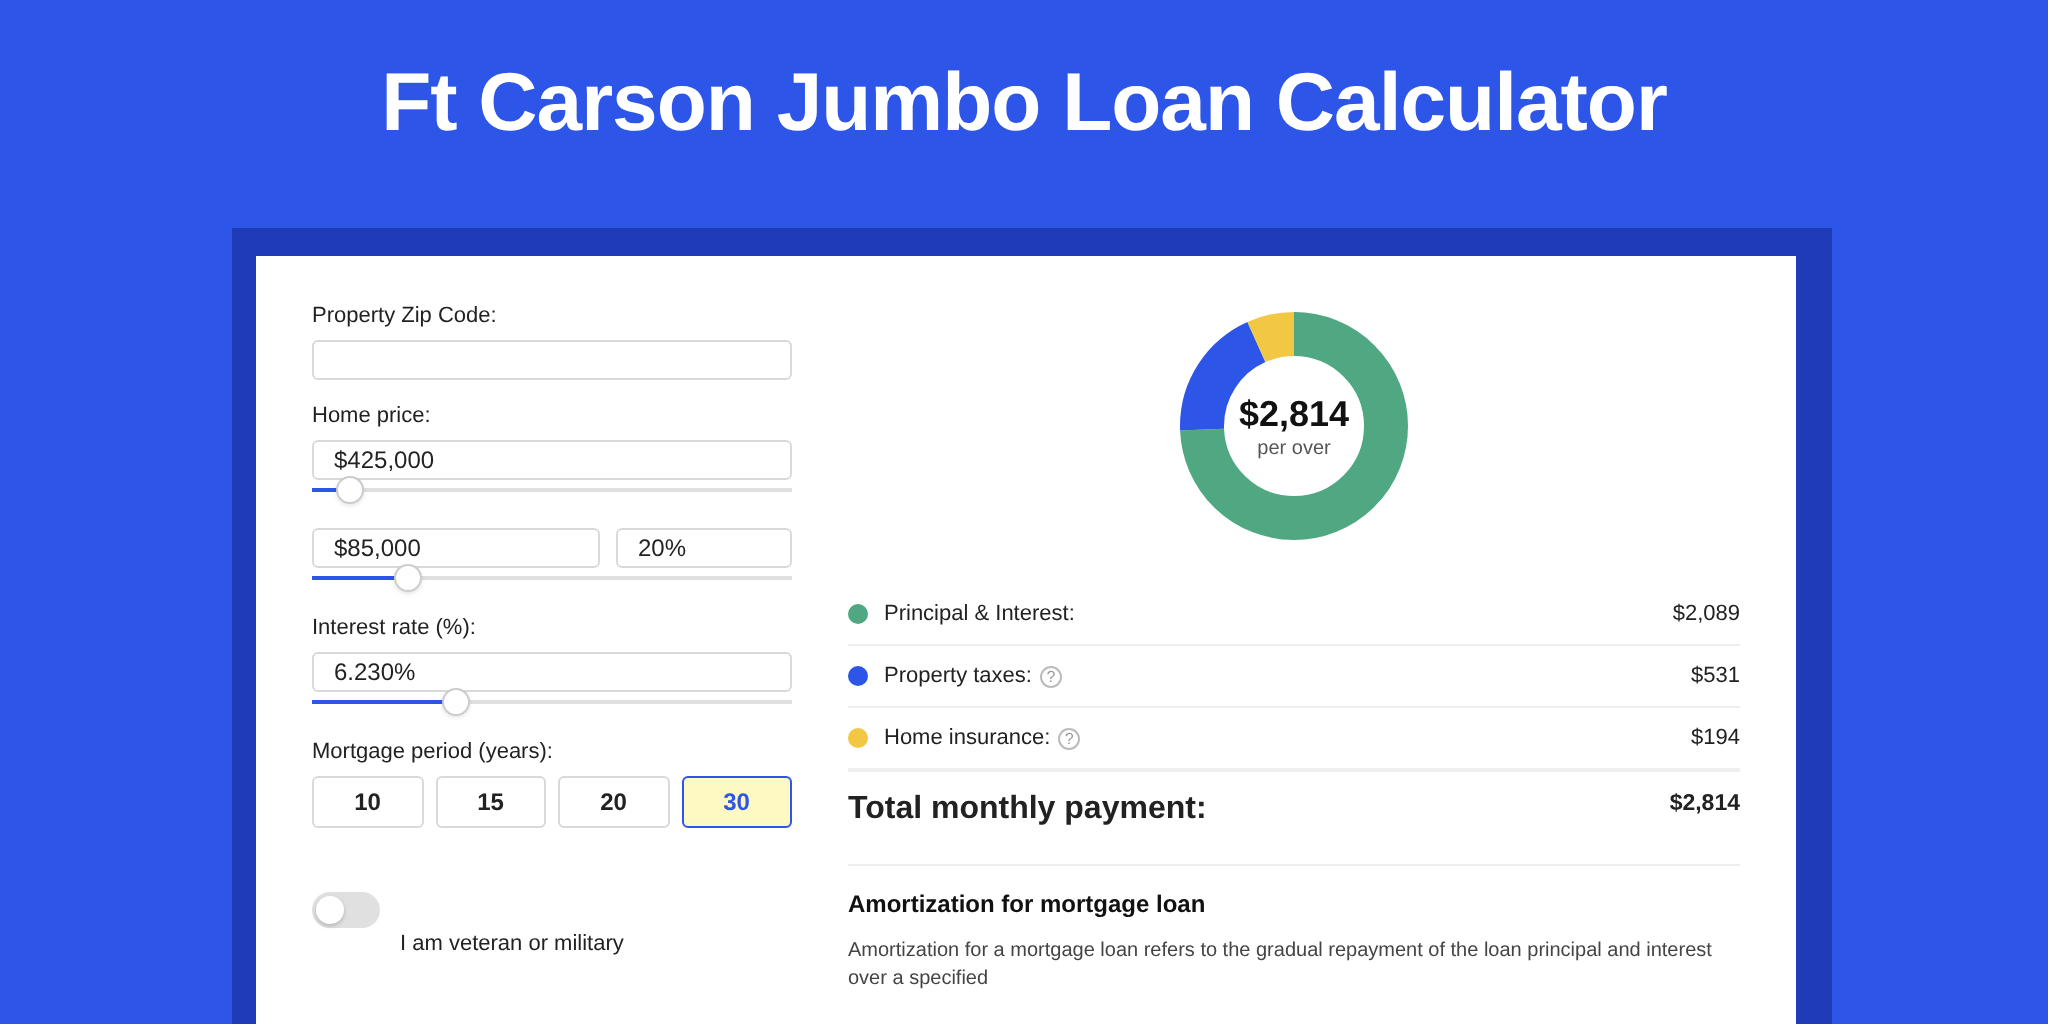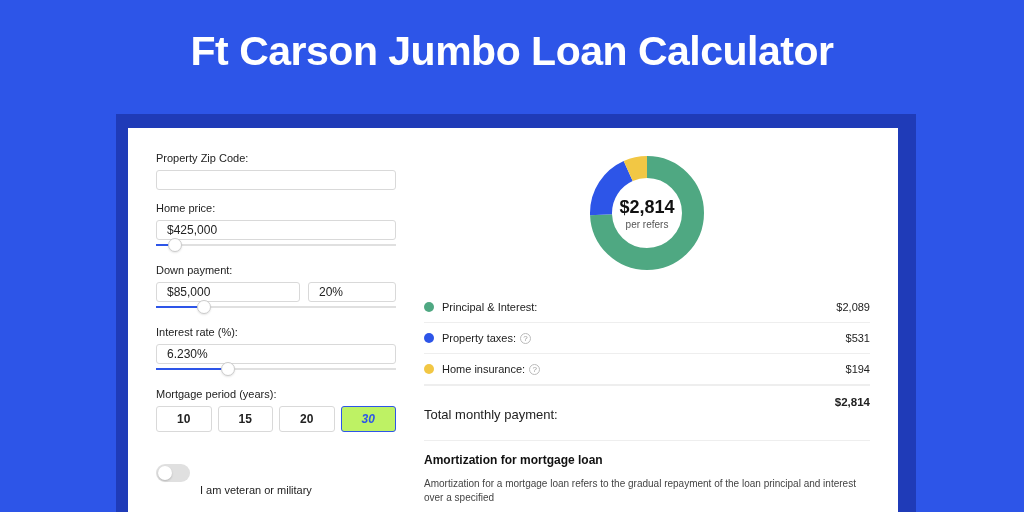--- a/index.html
+++ b/index.html
@@ -99,24 +99,23 @@
   background: #fff;
   font-size: 12px;
   font-weight: 600;
   color: #222;
   display: flex;
   align-items: center;
   justify-content: center;
   cursor: pointer;
 }
 .period-btn.active {
-  background: #bef264;
+  background: #fef9c3;
   border-color: #2d55e8;
   color: #2d55e8;
-  font-style: italic;
 }
 .toggle-row {
   display: flex;
   align-items: center;
   gap: 10px;
   margin-top: 18px;
 }
 .toggle {
   width: 34px;
   height: 18px;
@@ -187,21 +186,21 @@
   font-size: 8px;
   color: #999;
   align-items: center;
   justify-content: center;
 }
 .total-row {
   display: flex;
   padding: 10px 0 16px;
   border-top: 1px solid #eee;
 }
-.total-row .row-label { font-weight: 400; font-size: 13px; margin-top: 11px; }
+.total-row .row-label { font-weight: 700; font-size: 16px; }
 .total-row .row-value { font-weight: 700; font-size: 11.5px; }
 .amort-title { font-size: 12px; font-weight: 700; margin: 12px 0 10px; color: #111; }
 .amort-text { font-size: 10px; color: #444; line-height: 1.4; }
 .divider { height: 1px; background: #eee; margin: 2px 0; }
 </style>
 </head>
 <body>
 
 <h1 class="page-title">Ft Carson Jumbo Loan Calculator</h1>
 
@@ -220,21 +219,20 @@
       <label class="label">Home price:</label>
       <input class="text-input" value="$425,000" style="">
       <div class="slider-track">
         <div class="slider-line"></div>
         <div class="slider-fill" style="width:8%"></div>
         <div class="slider-thumb" style="left:8%"></div>
       </div>
     </div>
 
     <div class="form-group">
-      <label class="label">Down payment:</label>
       <div class="input-row">
         <input class="text-input" value="$85,000" style="">
         <input class="text-input" value="20%" style="">
       </div>
       <div class="slider-track">
         <div class="slider-line"></div>
         <div class="slider-fill" style="width:20%"></div>
         <div class="slider-thumb" style="left:20%"></div>
       </div>
     </div>
@@ -272,21 +270,21 @@
 
     <div class="donut-wrap">
       <div class="donut">
         <svg width="122" height="122" viewBox="0 0 122 122">
           <circle cx="61" cy="61" r="46" fill="none" stroke="#4fa882" stroke-width="22" stroke-dasharray="214.6 289" stroke-dashoffset="0" transform="rotate(-90 61 61)"></circle>
           <circle cx="61" cy="61" r="46" fill="none" stroke="#2d55e8" stroke-width="22" stroke-dasharray="54.6 289" stroke-dashoffset="-214.6" transform="rotate(-90 61 61)"></circle>
           <circle cx="61" cy="61" r="46" fill="none" stroke="#f2c744" stroke-width="22" stroke-dasharray="19.8 289" stroke-dashoffset="-269.2" transform="rotate(-90 61 61)"></circle>
         </svg>
         <div class="donut-center">
           <div class="donut-amount">$2,814</div>
-          <div class="donut-sub">per refers</div>
+          <div class="donut-sub">per over</div>
         </div>
       </div>
     </div>
 
     <div class="breakdown-row">
       <span class="dot" style="background:#4fa882"></span>
       <span class="row-label">Principal &amp; Interest:</span>
       <span class="row-value">$2,089</span>
     </div>
     <div class="breakdown-row">

